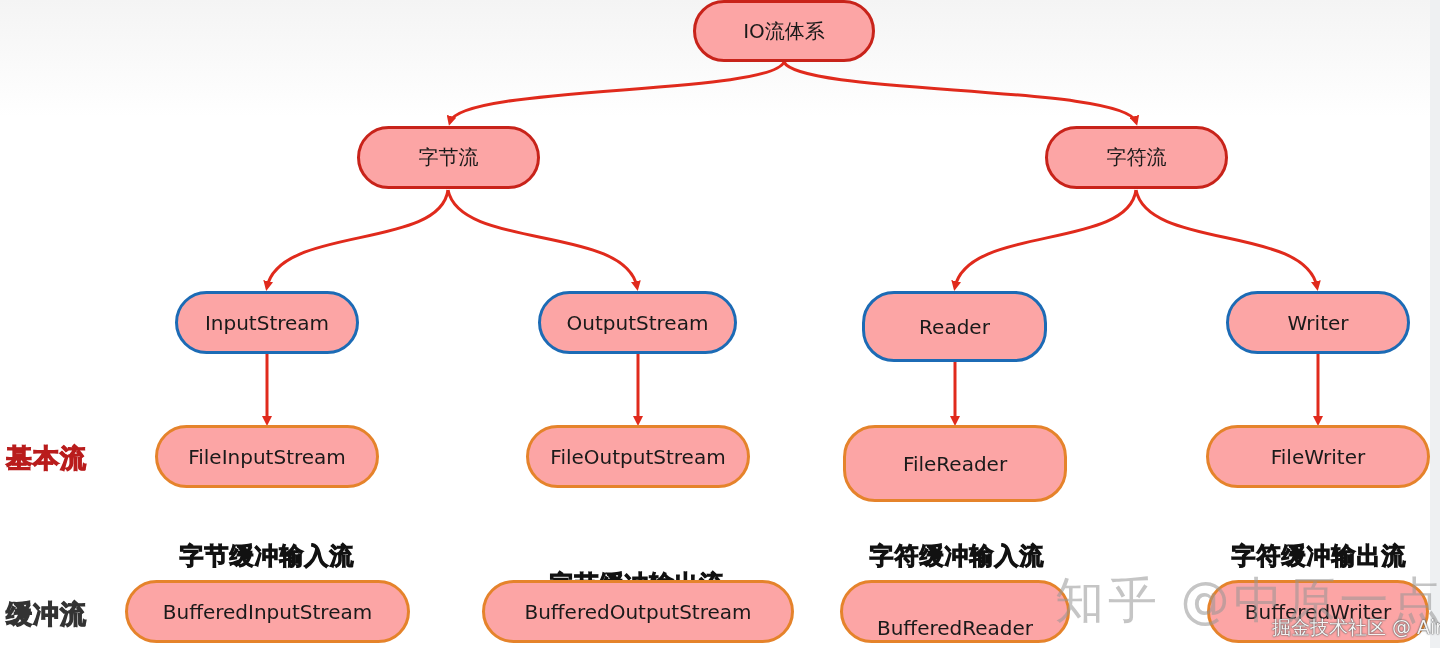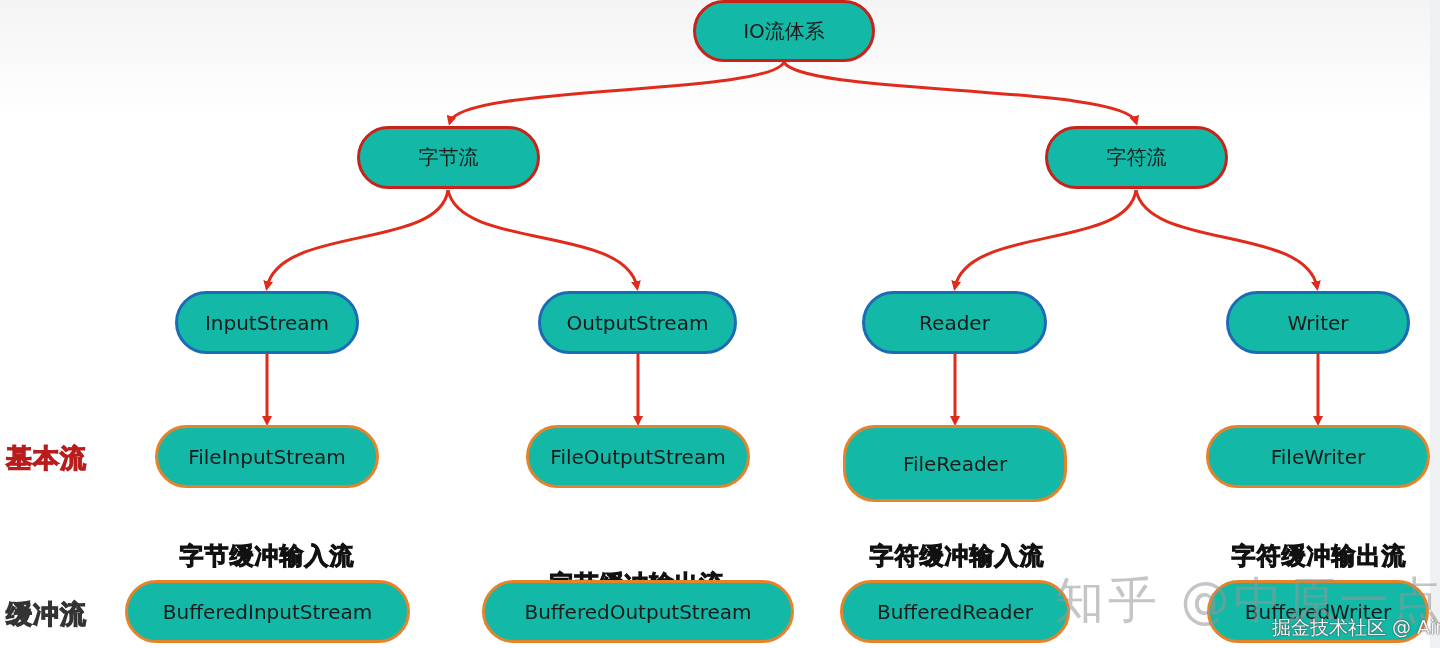--- a/index.html
+++ b/index.html
@@ -4,21 +4,21 @@
 <style>
   html, body { margin: 0; padding: 0; }
   body {
     width: 1440px; height: 648px; position: relative; overflow: hidden;
     background: linear-gradient(180deg, #f4f4f4 0%, #ffffff 18%, #ffffff 100%);
     font-family: "DejaVu Sans", "Liberation Sans", sans-serif;
   }
   .right-strip { position: absolute; right: 0; top: 0; width: 10px; height: 648px; background: #eef0f2; }
   svg.edges { position: absolute; left: 0; top: 0; width: 1440px; height: 648px; }
   .node {
-    position: absolute; box-sizing: border-box; background: #14b8a6;
+    position: absolute; box-sizing: border-box; background: #fca5a5;
     border-radius: 32px; display: flex; align-items: center; justify-content: center;
     font-size: 20px; color: #1a1a1a; cursor: pointer;
   }
   .node.red { border: 3px solid #c8231a; }
   .node.blue { border: 3px solid #1c6bb5; }
   .node.orange { border: 3px solid #e5832b; }
   .side-label {
     position: absolute; font-size: 26px; font-weight: bold; letter-spacing: 1px;
     -webkit-text-stroke: 1.2px currentColor;
   }
@@ -73,21 +73,21 @@
 <div class="node red" style="left:1045px; top:126px; width:183px; height:63px;">
   <span>字符流</span>
 </div>
 
 <div class="node blue" style="left:175px; top:291px; width:184px; height:63px;">
   <span>InputStream</span>
 </div>
 <div class="node blue" style="left:538px; top:291px; width:199px; height:63px;justify-content:center;">
   <span>OutputStream</span>
 </div>
-<div class="node blue" style="left:862px; top:291px; width:185px; height:63px;">
+<div class="node blue" style="left:862px; top:291px; width:185px; height:71px;">
   <span>Reader</span>
 </div>
 <div class="node blue" style="left:1226px; top:291px; width:184px; height:63px;">
   <span>Writer</span>
 </div>
 
 <div class="side-label red" style="left:6px; top:441px;">基本流</div>
 
 <div class="node orange" style="left:155px; top:425px; width:224px; height:63px;">
   <span>FileInputStream</span>
@@ -108,21 +108,21 @@
 <div class="caption" style="left:1212px; top:540px; width:214px;">字符缓冲输出流</div>
 
 <div class="side-label dark" style="left:6px; top:597px;">缓冲流</div>
 
 <div class="node orange" style="left:125px; top:580px; width:285px; height:63px;">
   <span>BufferedInputStream</span>
 </div>
 <div class="node orange" style="left:482px; top:580px; width:312px; height:63px;">
   <span>BufferedOutputStream</span>
 </div>
-<div class="node orange" style="left:840px; top:580px; width:230px; height:63px;">
+<div class="node orange" style="left:840px; top:580px; width:230px; height:63px;align-items:flex-end;">
   <span>BufferedReader</span>
 </div>
 <div class="node orange" style="left:1207px; top:580px; width:222px; height:63px;">
   <span>BufferedWriter</span>
 </div>
 
 <div class="wm-big">知乎 @中原一点红</div>
 <div class="wm-small">掘金技术社区 @ AirMan</div>
 
 </body></html>

